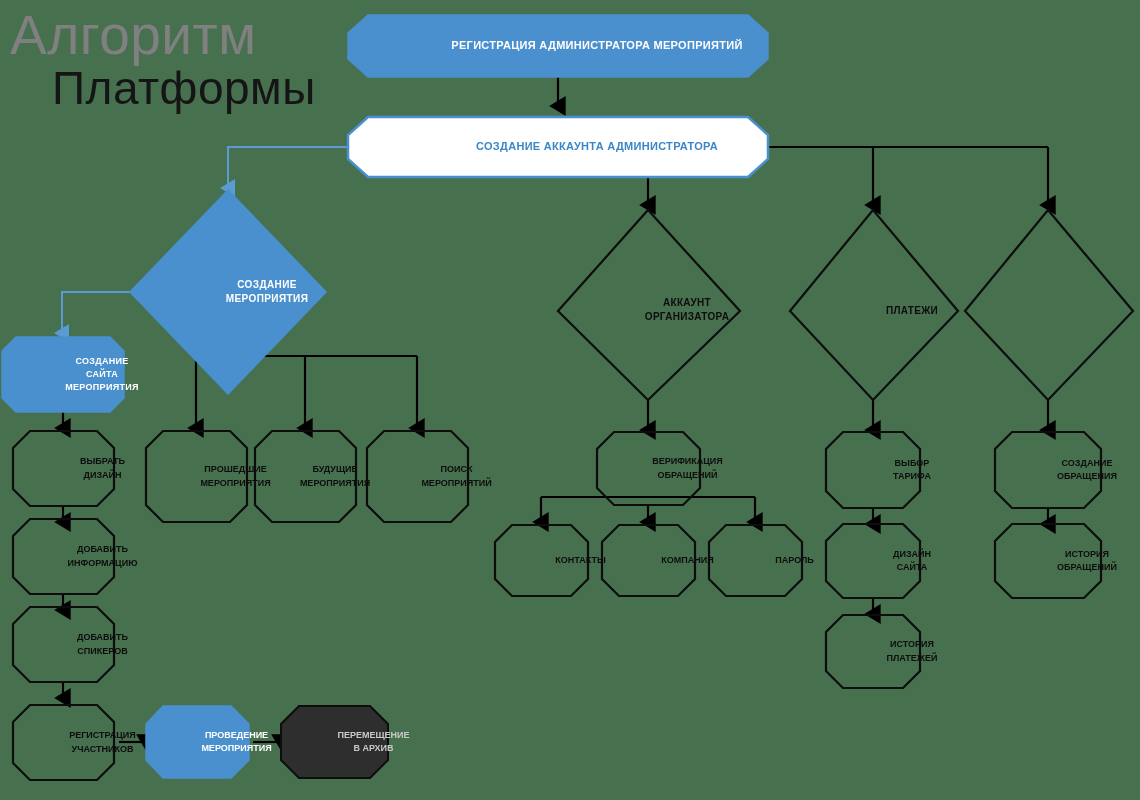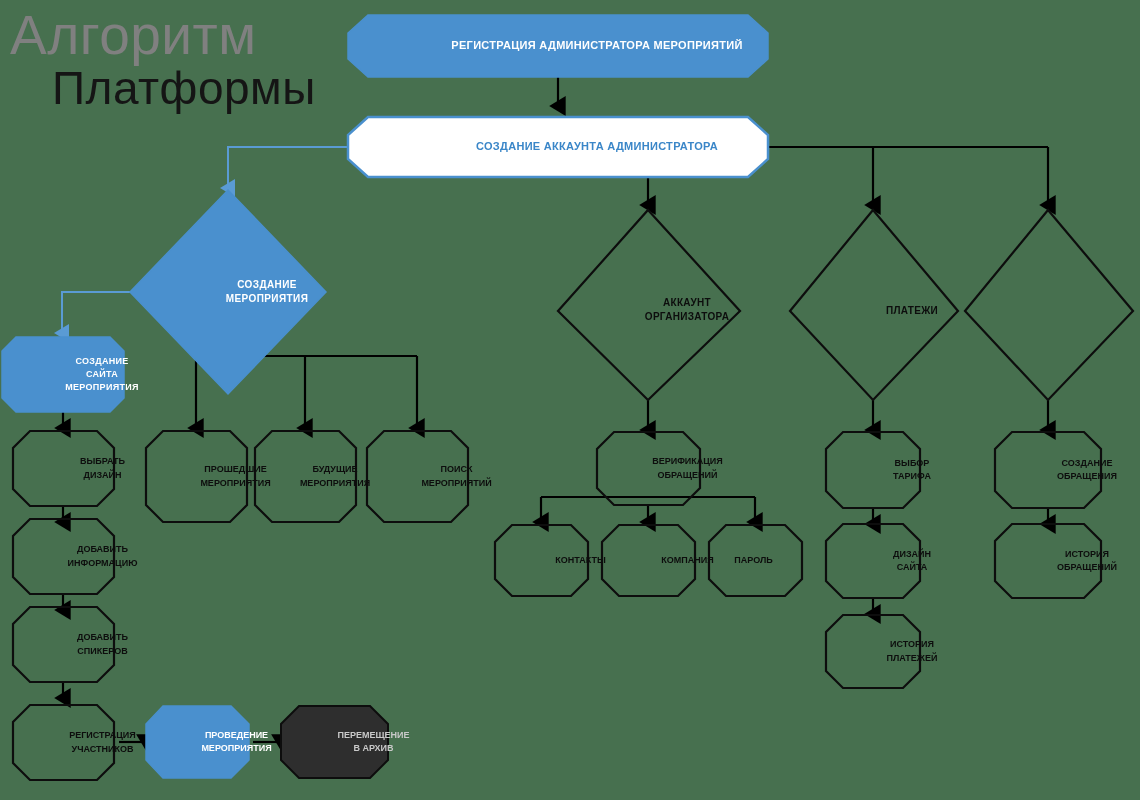--- a/index.html
+++ b/index.html
@@ -245,21 +245,21 @@
   </div>
 
   <div class="node-label lbl-dark" style="left:495px;top:525px;width:93px;height:71px;font-size:9px;">
     <span>КОНТАКТЫ</span>
   </div>
 
   <div class="node-label lbl-dark" style="left:602px;top:525px;width:93px;height:71px;font-size:9px;">
     <span>КОМПАНИЯ</span>
   </div>
 
-  <div class="node-label lbl-dark" style="left:668px;top:525px;width:93px;height:71px;font-size:9px;">
+  <div class="node-label lbl-dark" style="left:709px;top:525px;width:93px;height:71px;font-size:9px;">
     <span>ПАРОЛЬ</span>
   </div>
 
   <div class="node-label lbl-dark" style="left:803px;top:281px;width:140px;height:60px;font-size:10px;letter-spacing:0.3px;">
     <span>ПЛАТЕЖИ</span>
   </div>
 
   <div class="node-label lbl-dark" style="left:826px;top:432px;width:94px;height:76px;font-size:9px;">
     <span>ВЫБОР</span>
     <span>ТАРИФА</span>

